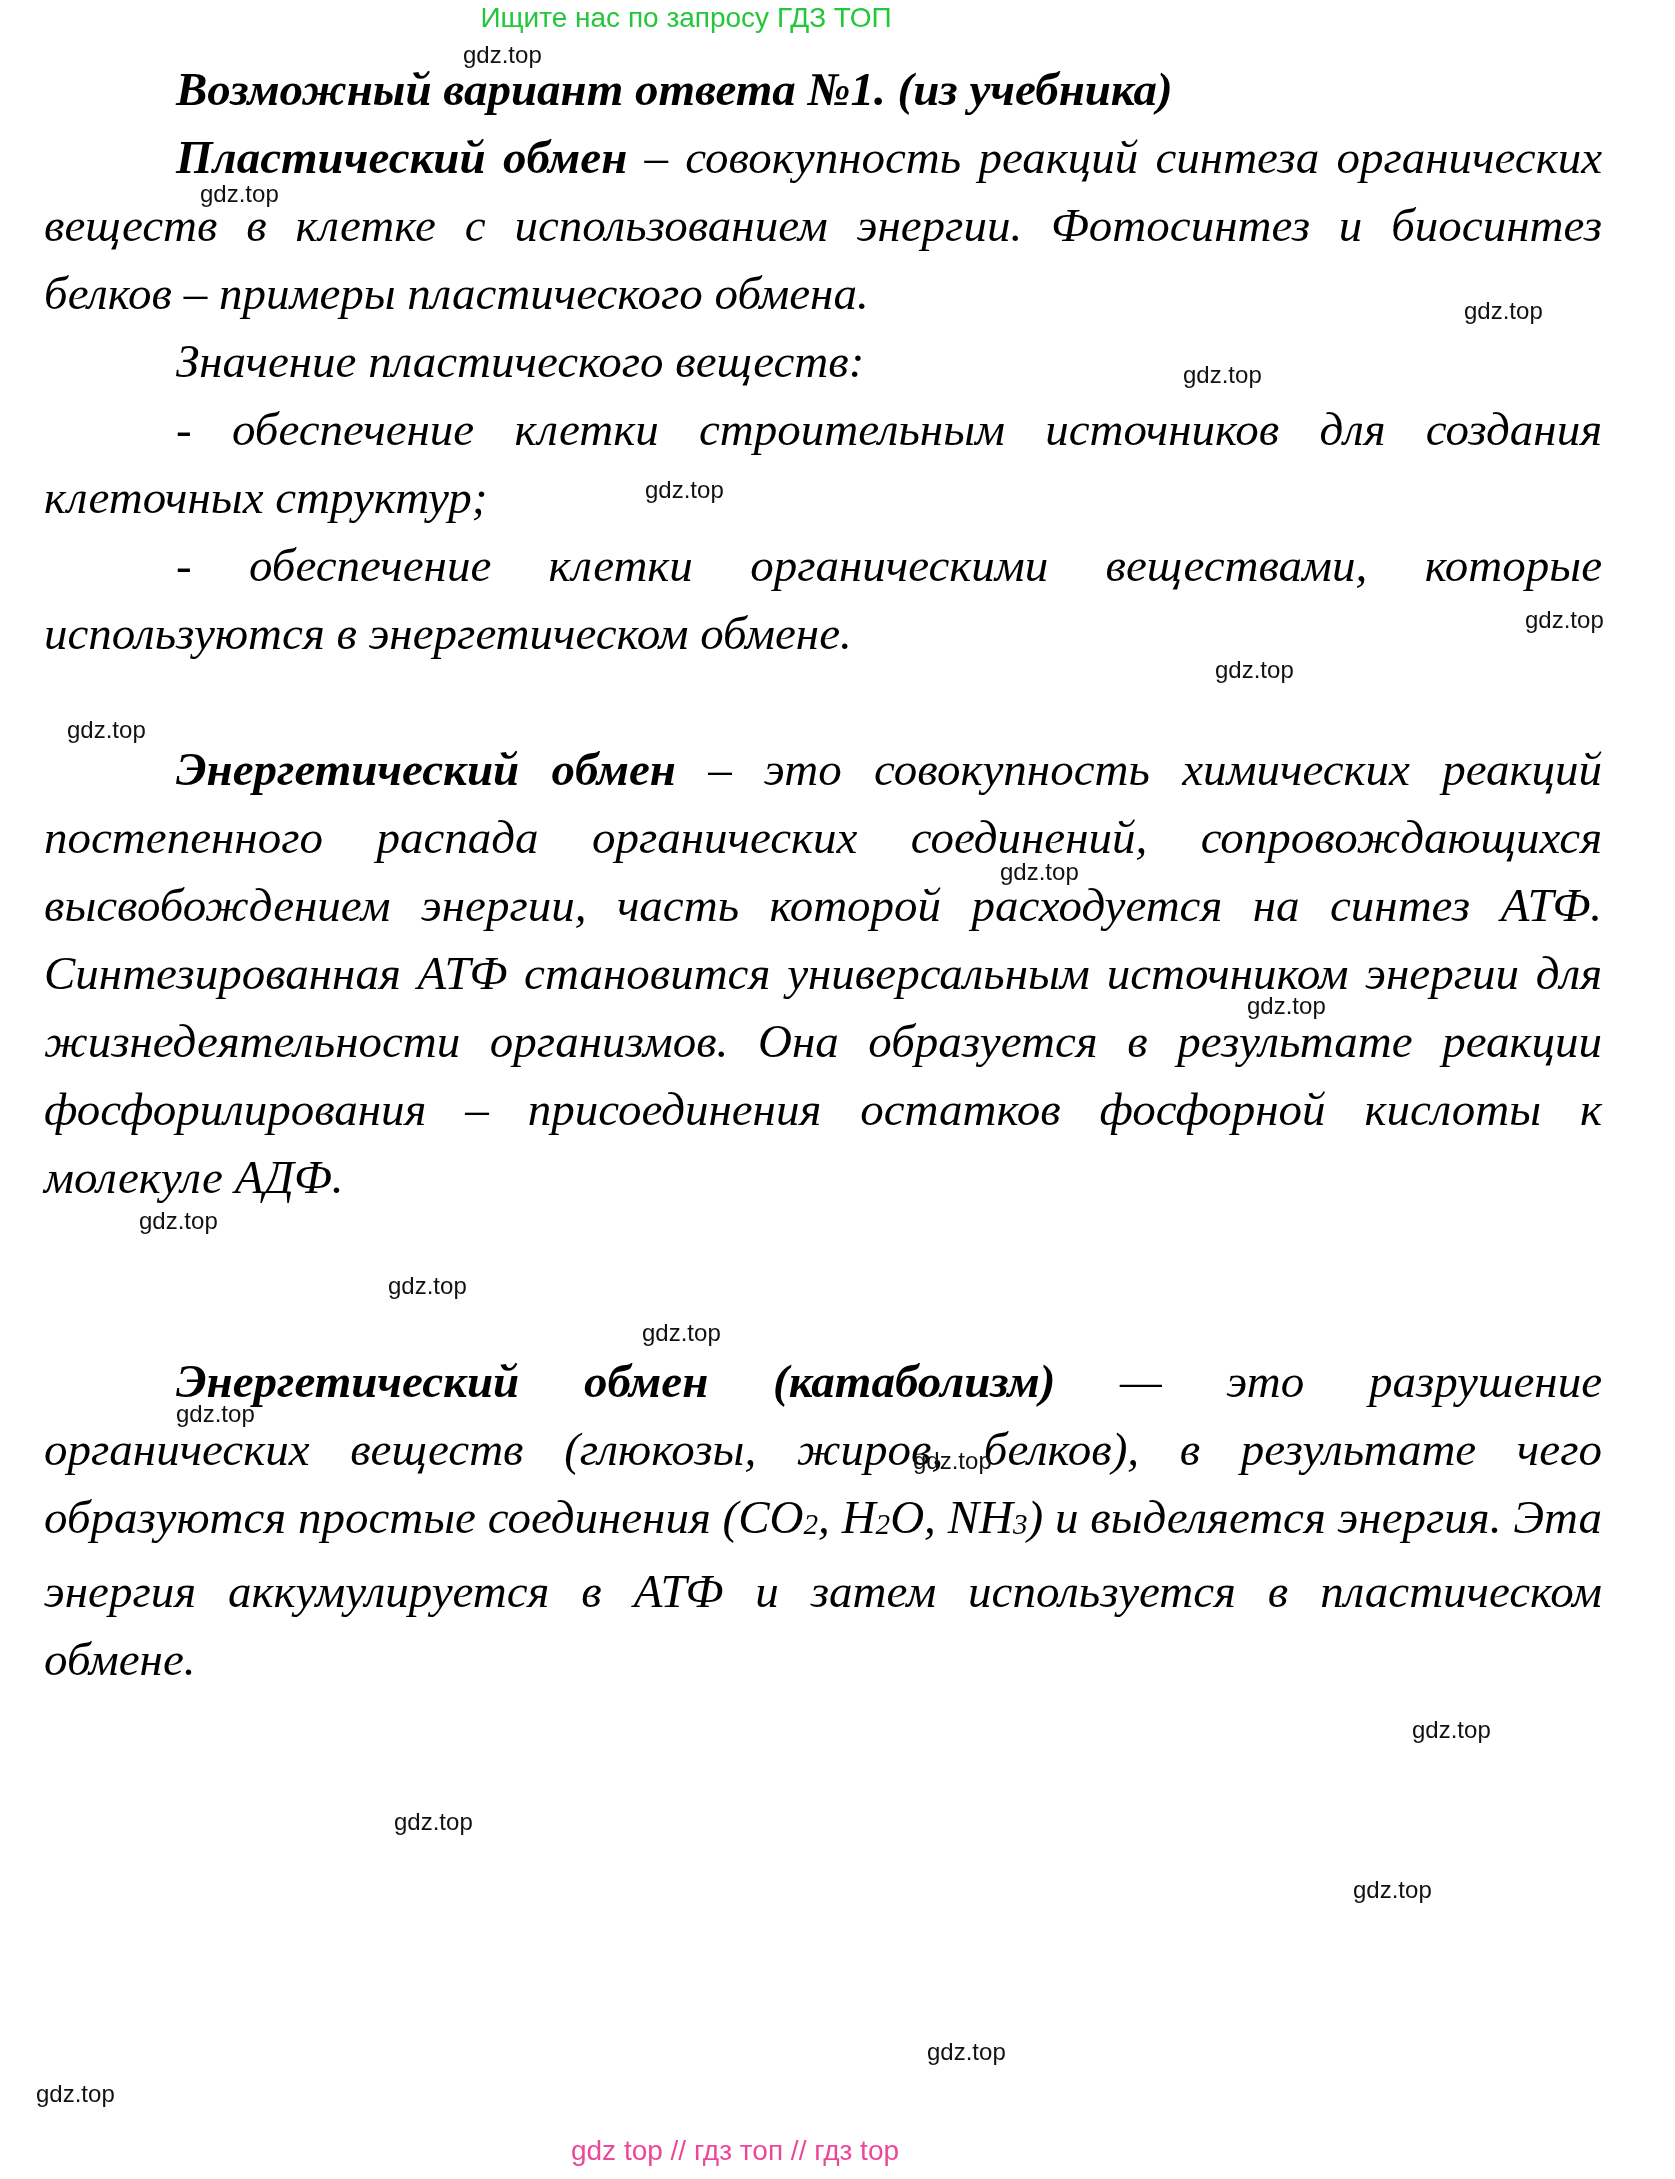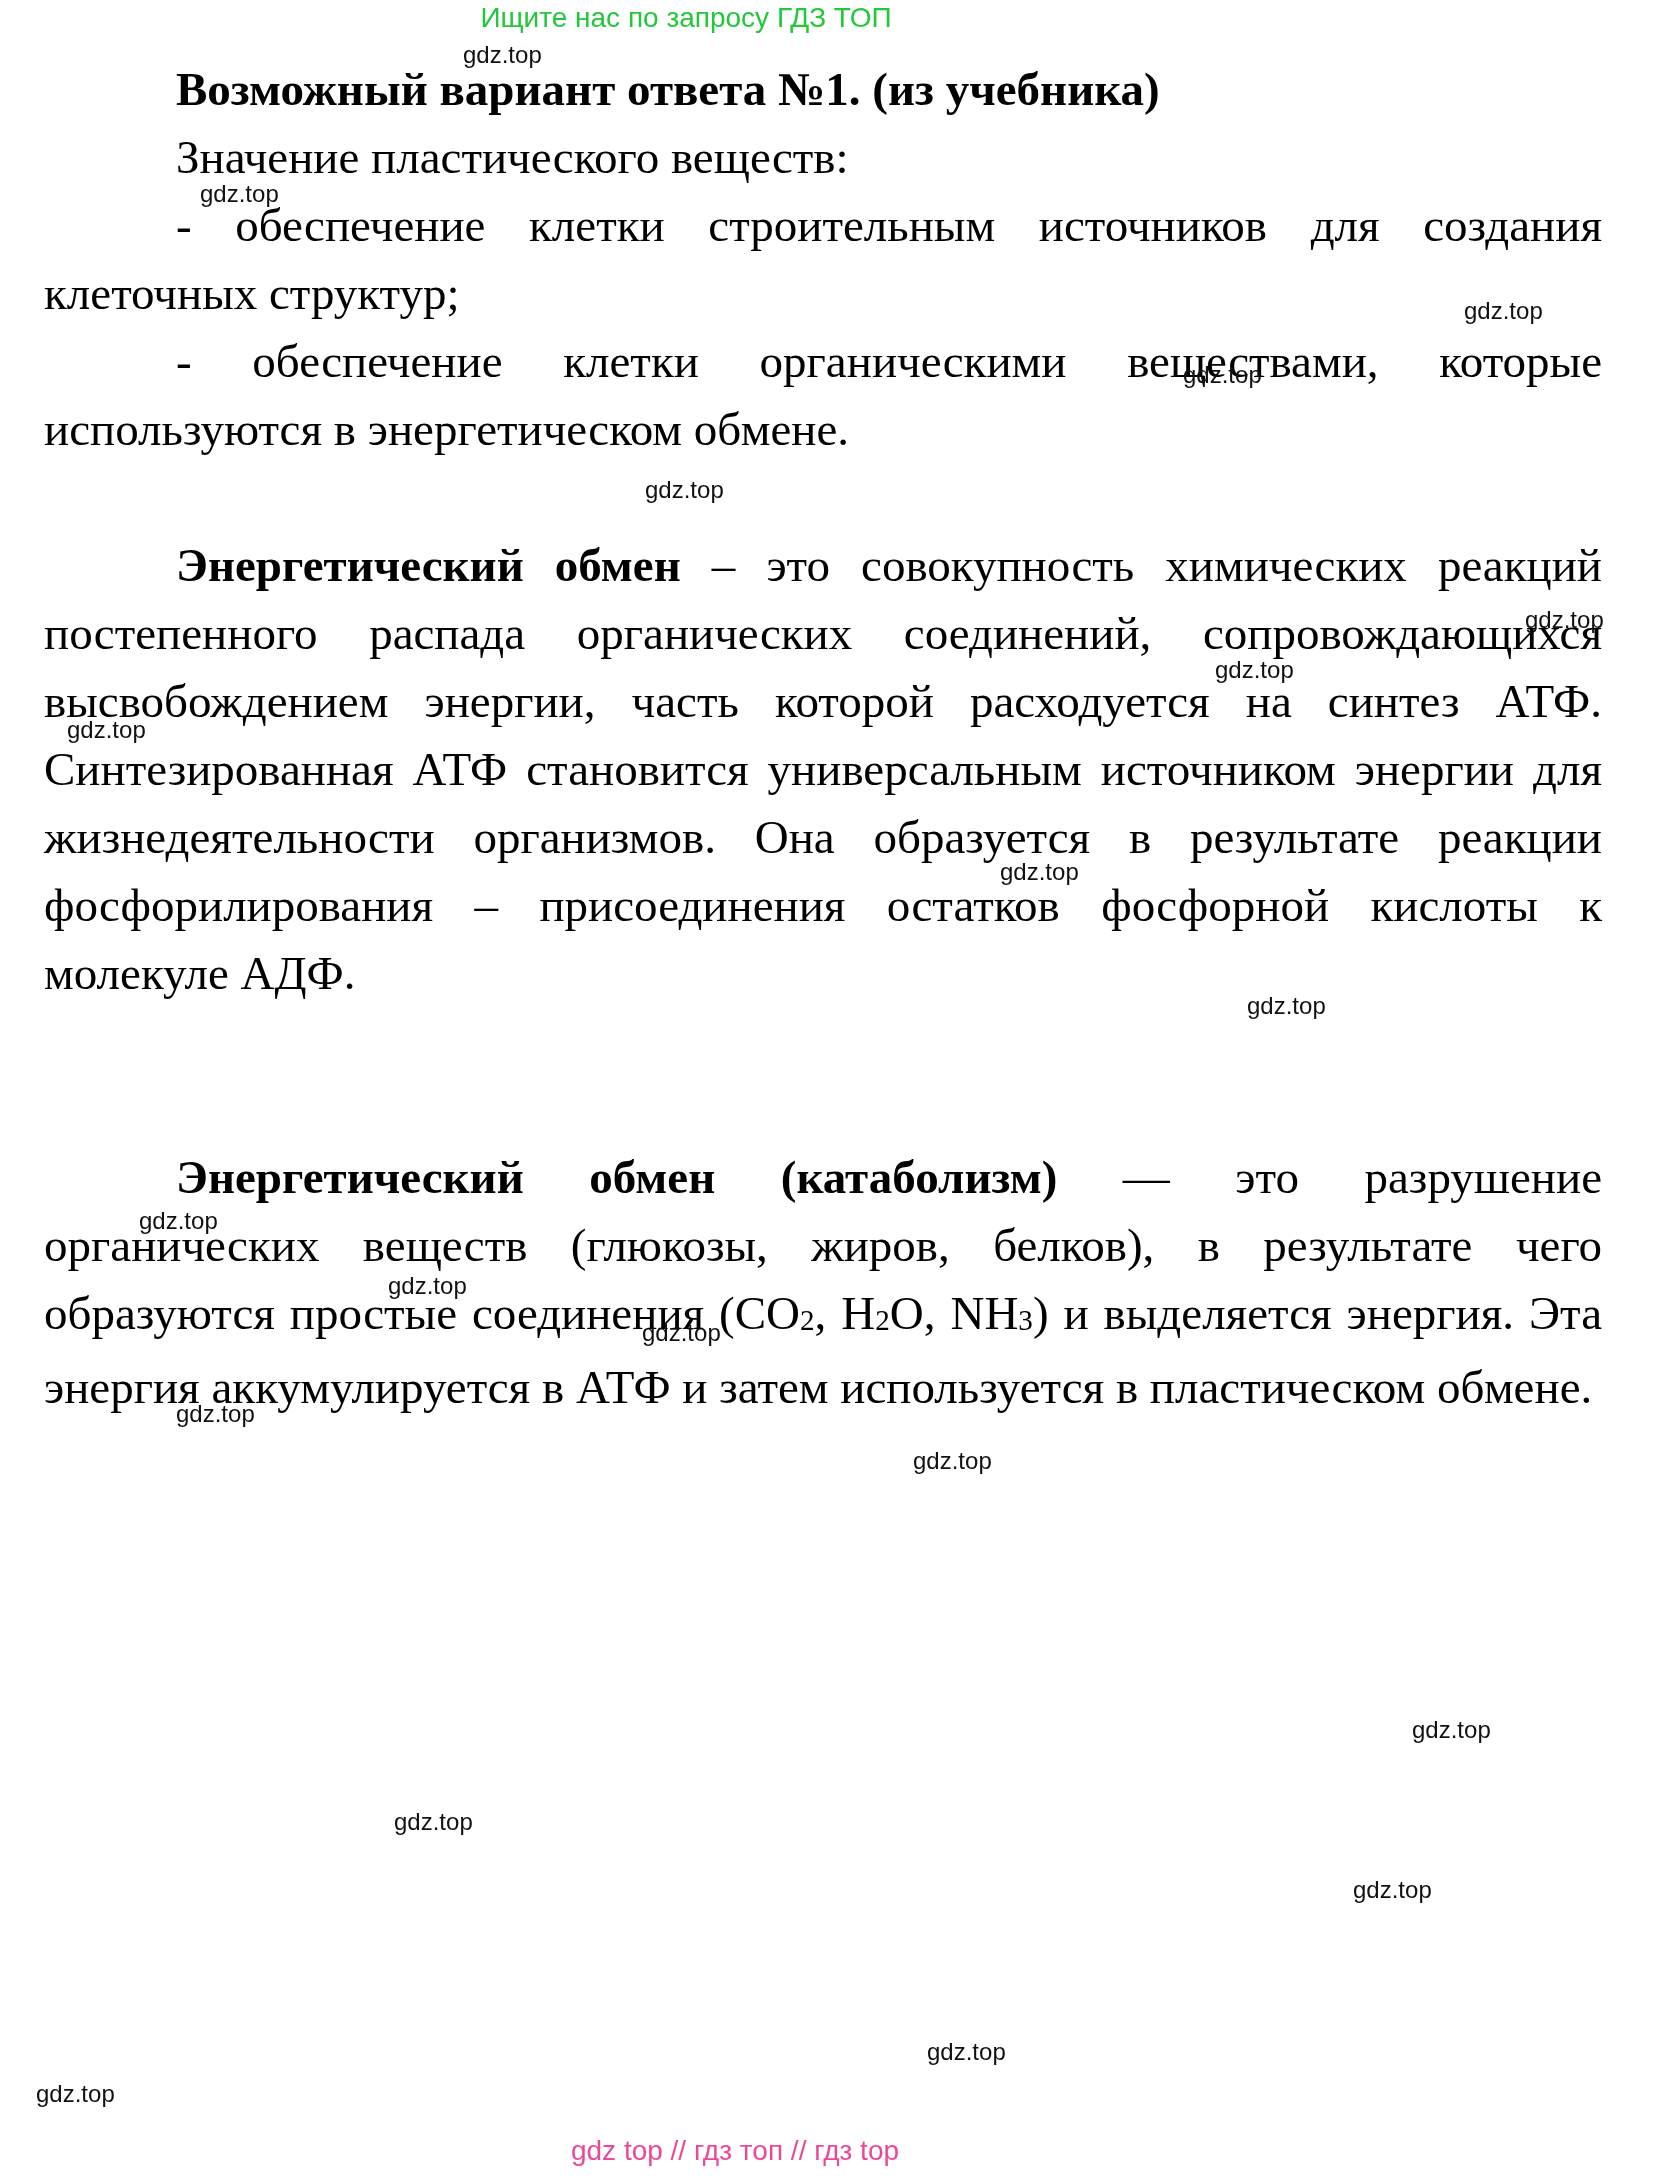--- a/index.html
+++ b/index.html
@@ -2,37 +2,38 @@
 <html style="font-size:14px"><head>
 <meta charset="utf-8">
 <style>
   html, body { margin: 0; padding: 0; background: #ffffff; }
   body { width: 1675px; height: 2179px; position: relative; overflow: hidden;
          font-family: "Liberation Serif", "DejaVu Serif", serif; color: #000; }
   .banner { position: absolute; top: 0; left: 0; width: 1372px; text-align: center;
             font-family: "Liberation Sans", sans-serif; font-size: 28px; color: #22c73a; line-height: 35px; }
   .footer { position: absolute; top: 2133px; left: 0; width: 1470px; text-align: center;
             font-family: "Liberation Sans", sans-serif; font-size: 28px; color: #ec4899; line-height: 35px; }
-  .content { position: absolute; left: 44px; width: 1558px; top: 55px; }
+  .content { position: absolute; left: 44px; width: 1558px; top: 55px; font-style: italic; }
   p { margin: 0; font-size: 47px; line-height: 68px; text-align: justify; text-align-last: left; }
   .indent { text-indent: 132px; }
   .heading { font-weight: bold; }
   b { font-weight: bold; }
   .gap1 { height: 68px; }
   .gap2 { height: 136px; }
   .wm { position: absolute; font-family: Liberation Sans, sans-serif; font-size: 24px; color: #111; line-height: 28px; }
   sub { font-size: 0.62em; vertical-align: baseline; position: relative; top: 0.05em; }
 </style>
 </head>
 <body>
 
 <div class="banner">Ищите нас по запросу ГДЗ ТОП</div>
 
 <div class="content">
   <p class="indent heading">Возможный вариант ответа №1. (из учебника)</p>
+  <p class="indent"><b>Пластический обмен</b><span> – совокупность реакций синтеза органических веществ в клетке с использованием энергии. Фотосинтез и биосинтез белков – примеры пластического обмена.</span></p>
   <p class="indent">Значение пластического веществ:</p>
   <p class="indent">- обеспечение клетки строительным источников для создания клеточных структур;</p>
   <p class="indent">- обеспечение клетки органическими веществами, которые используются в энергетическом обмене.</p>
   <div class="gap1"></div>
   <p class="indent"><b>Энергетический обмен</b><span> – это совокупность химических реакций постепенного распада органических соединений, сопровождающихся высвобождением энергии, часть которой расходуется на синтез АТФ. Синтезированная АТФ становится универсальным источником энергии для жизнедеятельности организмов. Она образуется в результате реакции фосфорилирования – присоединения остатков фосфорной кислоты к молекуле АДФ.</span></p>
   <div class="gap2"></div>
   <p class="indent"><b>Энергетический обмен (катаболизм)</b><span> — это разрушение органических веществ (глюкозы, жиров, белков), в результате чего образуются простые соединения (</span><span>CO</span><sub>2</sub><span>, </span><span>H</span><sub>2</sub><span>O, </span><span>NH</span><sub>3</sub><span>) и выделяется энергия. Эта энергия аккумулируется в АТФ и затем используется в пластическом обмене.</span></p>
 </div>
 
 <span class="wm" style="left:463px;top:41px">gdz.top</span>

